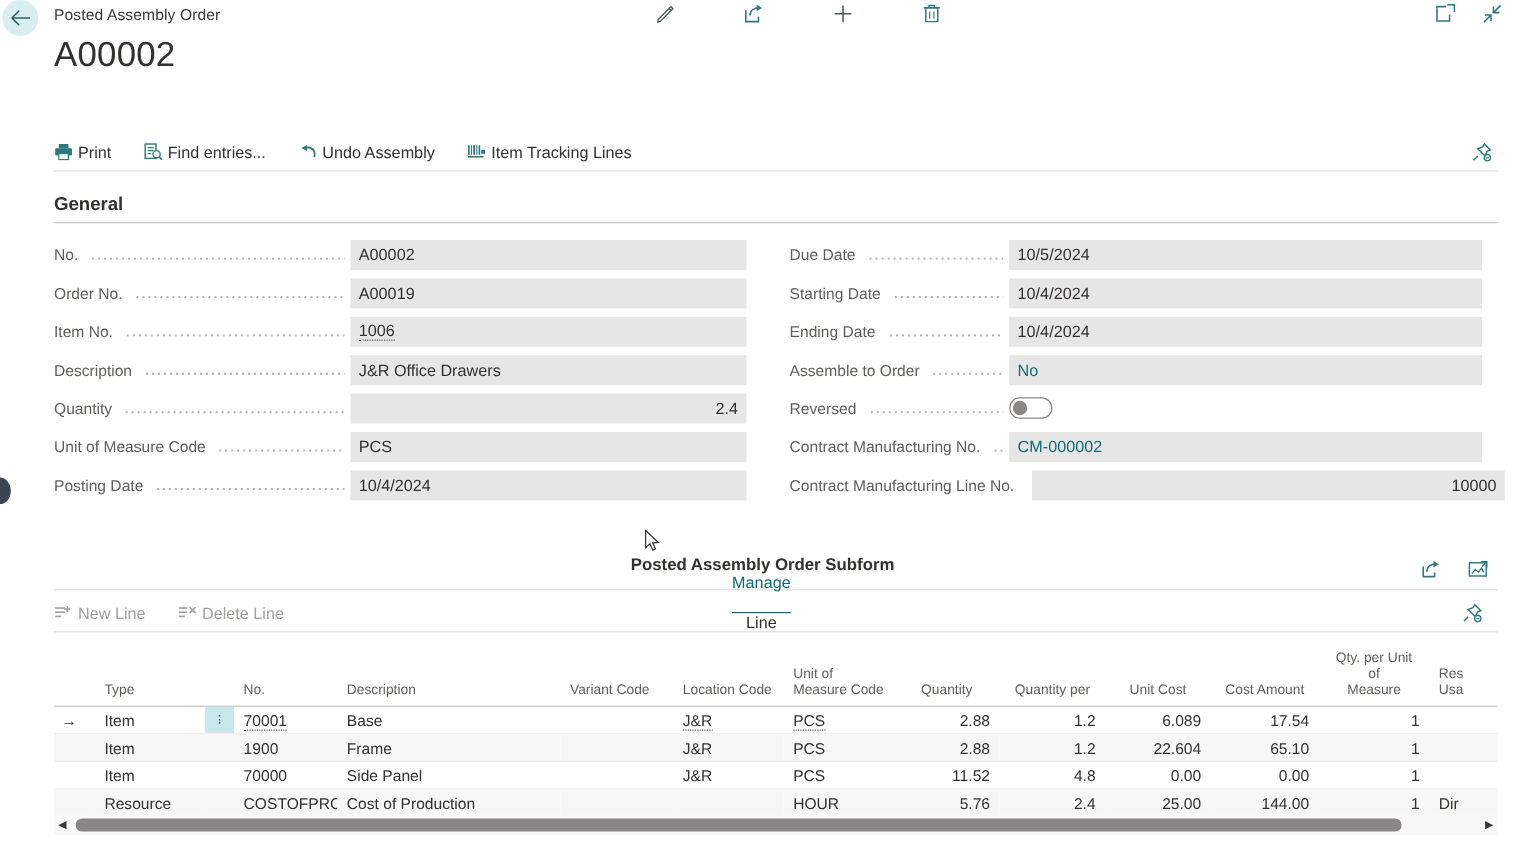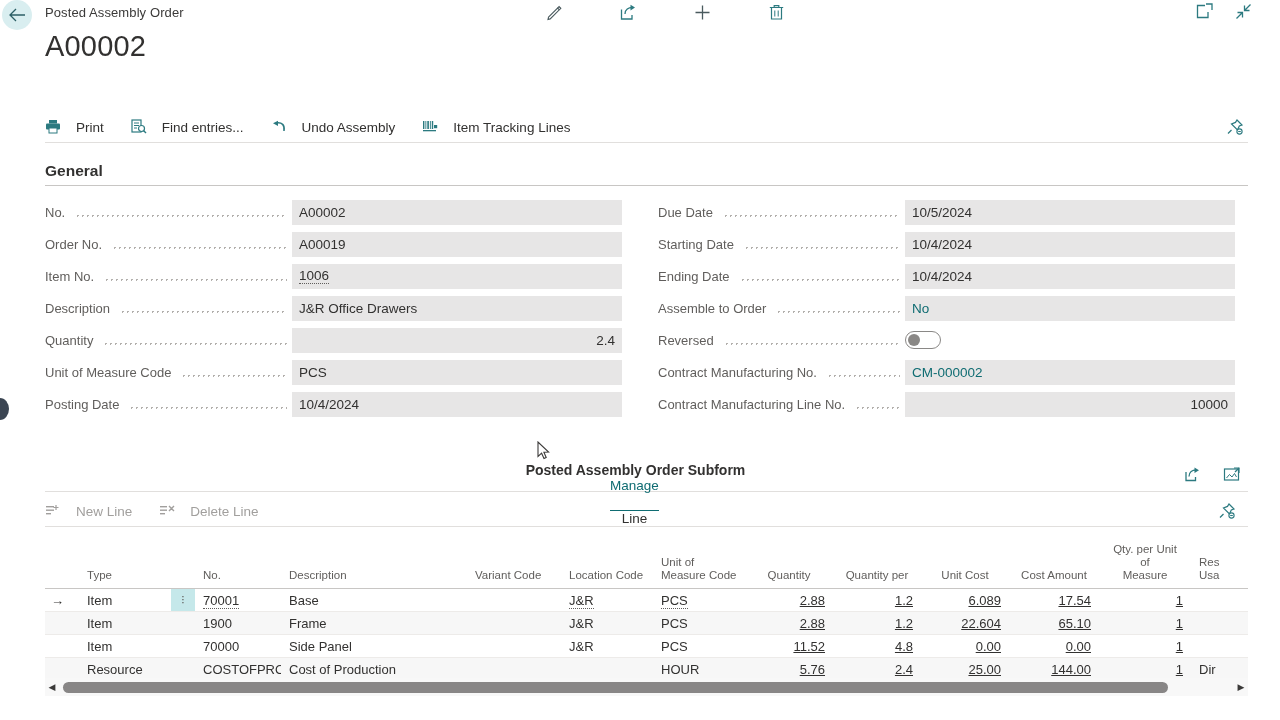--- a/index.html
+++ b/index.html
@@ -60,21 +60,21 @@
   }
   .info-ico { position: absolute; right: 10px; top: 16px; cursor: pointer; }
 
   
   .ribbon {
     position: absolute; left: 45px; top: 113px; width: 1203px; height: 30px;
     border-bottom: 1px solid #e1dfdd;
     display: flex; align-items: center;
   }
   .rb {
-    display: flex; align-items: center; gap: 15px;
+    display: flex; align-items: center; gap: 4px;
     font-size: 13.5px; color: #323130; margin-right: 27px;
     cursor: pointer; white-space: nowrap;
   }
   .pin-ico { position: absolute; right: 4px; top: 5px; cursor: pointer; }
 
   
   .sec-title {
     position: absolute; left: 45px; top: 162px;
     font-size: 15.5px; font-weight: 600; color: #323130;
   }
@@ -94,21 +94,21 @@
     flex: 1; height: 13px; margin: 0 5px;
     background-image: radial-gradient(circle, #b3b0ad 1px, transparent 1px);
     background-size: 5px 5px; background-position: 0 7px;
     background-repeat: repeat-x;
   }
   .fval {
     width: 330px; height: 25px; background: #e7e6e6;
     display: flex; align-items: center; padding: 0 7px;
     font-size: 13.5px; color: #323130; flex: none;
   }
-  .fields-r .fval { width: 330px; }
+  .fields-r .fval { width: 394px; }
   .fval.num { justify-content: flex-end; }
   .fval.link { color: #0f6c72; }
   .fval.dotted span {
     border-bottom: 1px dotted #605e5c;
   }
   .fval.plain { background: transparent; padding-left: 0; }
 
   .toggle {
     width: 36px; height: 18px; border-radius: 9px;
     border: 1px solid #8a8886; background: #fff;
@@ -149,21 +149,21 @@
     border-bottom: 1px solid #c8c6c4;
     white-space: pre-line; line-height: 13px;
   }
   thead th.r { text-align: center; }
   tbody td {
     font-size: 13px; color: #323130;
     padding: 0 8px; height: 23px;
     border-bottom: 1px solid #edebe9;
     white-space: nowrap; overflow: hidden;
   }
-  tbody td.r { text-align: right; text-decoration: underline; }
+  tbody td.r { text-align: right; }
   tbody tr.sel td { background: #f7f7f7; }
   tbody tr:nth-child(2) td, tbody tr:nth-child(4) td { background: #f7f7f7; }
   tbody tr:nth-child(1) td, tbody tr:nth-child(3) td { background: #ffffff; }
   .cell-dotted { border-bottom: 1px dotted #605e5c; }
   td.sel-arrow { padding: 0 0 0 6px; color: #323130; }
   td.dots-cell { background: #c5e8ea !important; text-align: center; padding: 0; }
   .vdots {
     display: inline-block; line-height: 3px; font-size: 13px;
     color: #605e5c; letter-spacing: 0; padding-top: 3px;
   }

